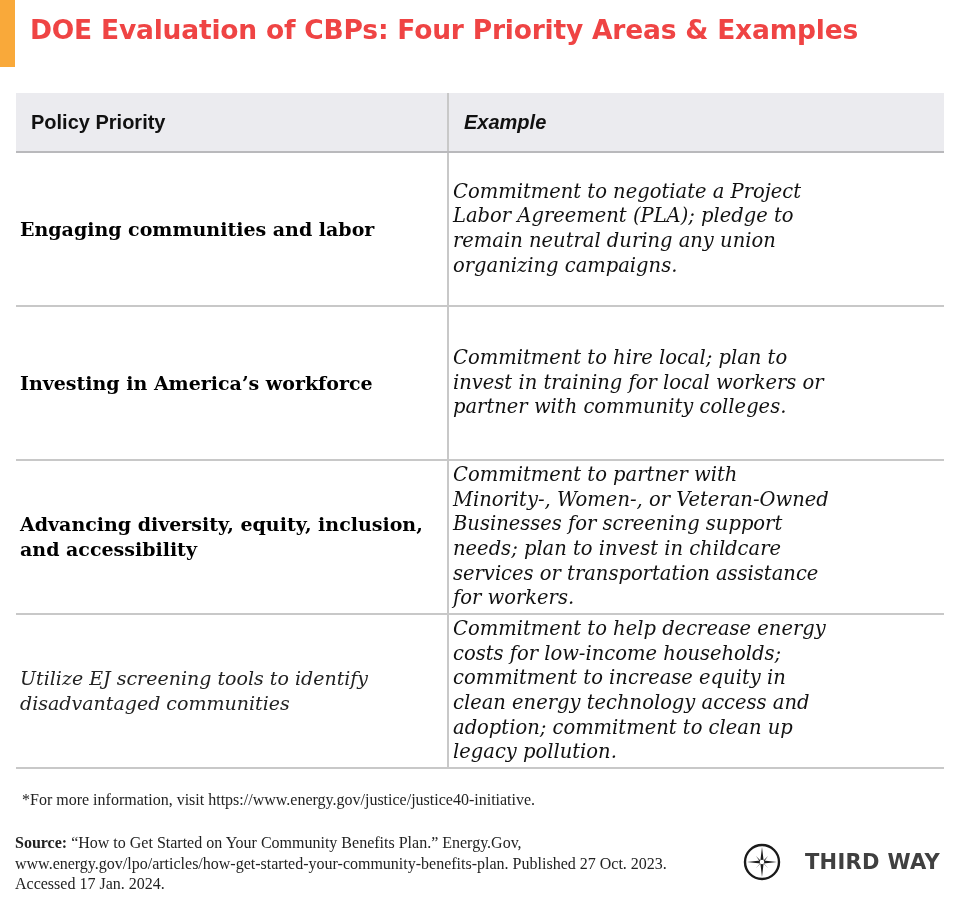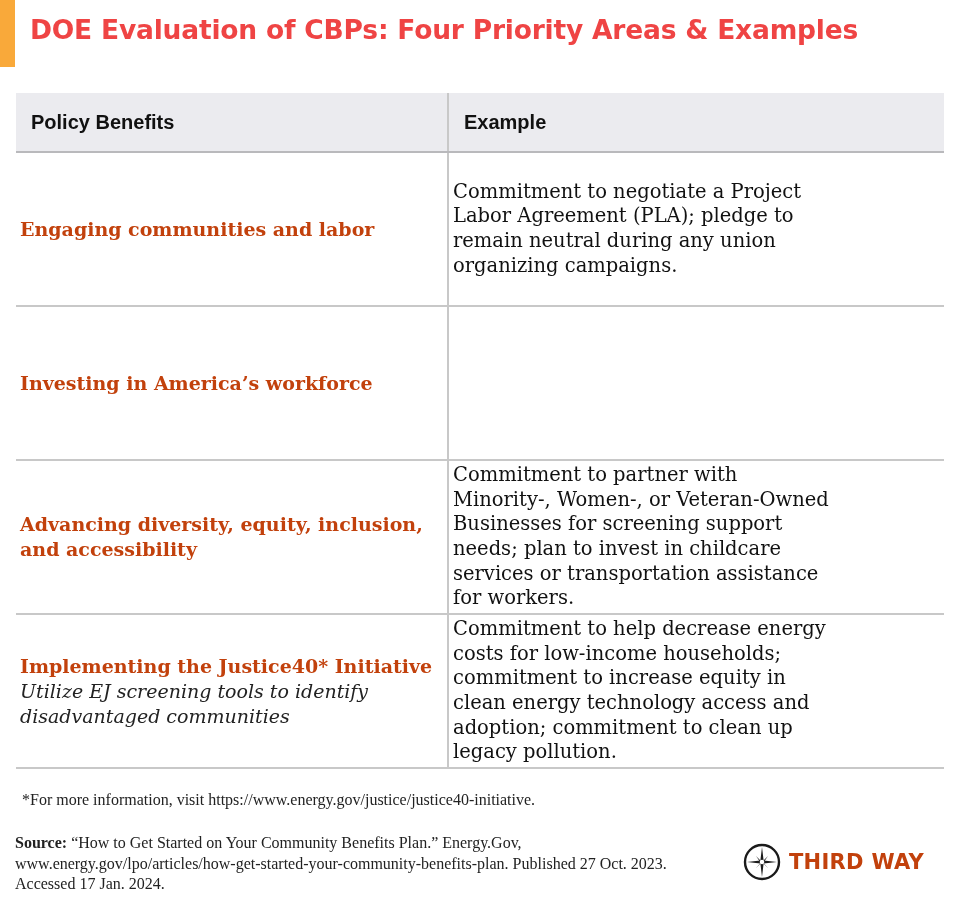--- a/index.html
+++ b/index.html
@@ -13,85 +13,87 @@
     font-family: "DejaVu Sans", sans-serif; font-weight: bold; font-size: 26.5px; letter-spacing: -0.2px;
     color: #ef4444; white-space: nowrap;
   }
   .table { position: absolute; left: 16px; top: 93px; width: 928px; }
   .thead { display: flex; height: 58px; background: #EBEBEF; border-bottom: 2px solid #B9B9BC; }
   .th {
     display: flex; align-items: center; padding-left: 15px; box-sizing: border-box;
     font-family: "Liberation Sans", sans-serif; font-weight: bold; font-size: 20px; color: #111;
   }
   .col1 { width: 433px; border-right: 2px solid #C8C8C8; box-sizing: border-box; }
-  .col2 { width: 391px; box-sizing: border-box; }
+  .col2 { width: 391px; box-sizing: border-box; font-style: italic; }
   .row { display: flex; border-bottom: 2px solid #C8C8C8; box-sizing: border-box; }
   .row .cell { display: flex; flex-direction: column; justify-content: center; padding-left: 4px; padding-right: 8px; box-sizing: border-box; }
   .row .col1 { border-right: 2px solid #C8C8C8; }
   .priority {
-    font-family: "DejaVu Serif", serif; font-weight: bold; font-size: 19px; line-height: 25px; color: #c2410c;
+    font-family: "DejaVu Serif", serif; font-weight: bold; font-size: 19px; line-height: 25px; color: #000000;
   }
   .sub {
     font-family: "DejaVu Serif", serif; font-style: italic; font-size: 19px; line-height: 25px; color: #222;
     margin-top: 0;
   }
   .example {
     font-family: "DejaVu Serif", serif; font-size: 19.5px; line-height: 24.6px; color: #111;
   }
   .footnote {
     position: absolute; left: 22px; top: 791px; font-family: "Liberation Serif", serif; font-size: 16px; color: #222; white-space: nowrap;
   }
   .source {
     position: absolute; left: 15px; top: 833px; width: 700px; font-family: "Liberation Serif", serif; font-size: 16px; line-height: 20.5px; color: #222;
   }
   .source b { font-weight: bold; }
   .logo { position: absolute; left: 743px; top: 843px; display: flex; align-items: center; }
   .logo-text {
-    margin-left: 8px; font-family: "DejaVu Sans", sans-serif; font-weight: bold; font-size: 21px; letter-spacing: 0.3px; color: #c2410c; text-align: right;
+    margin-left: 24px; font-family: "DejaVu Sans", sans-serif; font-weight: bold; font-size: 21px; letter-spacing: 0.3px; color: #404040; text-align: right;
   }
 </style>
 </head>
 <body>
 
 <div class="accent-bar"></div>
 <h1 class="title">DOE Evaluation of CBPs: Four Priority Areas &amp; Examples</h1>
 
 <div class="table">
   <div class="thead">
-    <div class="th col1">Policy Benefits</div>
+    <div class="th col1">Policy Priority</div>
     <div class="th col2">Example</div>
   </div>
 
   <div class="row" style="height:154px">
     <div class="cell col1">
       <div class="priority">Engaging communities and labor</div>
     </div>
     <div class="cell col2">
       <div class="example">Commitment to negotiate a Project Labor Agreement (PLA); pledge to remain neutral during any union organizing campaigns.</div>
     </div>
   </div>
 
   <div class="row" style="height:154px">
     <div class="cell col1">
       <div class="priority">Investing in America’s workforce</div>
     </div>
+    <div class="cell col2">
+      <div class="example">Commitment to hire local; plan to invest in training for local workers or partner with community colleges.</div>
+    </div>
   </div>
 
   <div class="row" style="height:154px">
     <div class="cell col1">
       <div class="priority">Advancing diversity, equity, inclusion, and accessibility</div>
     </div>
     <div class="cell col2">
       <div class="example">Commitment to partner with Minority-, Women-, or Veteran-Owned Businesses for screening support needs; plan to invest in childcare services or transportation assistance for workers.</div>
     </div>
   </div>
 
   <div class="row" style="height:154px">
     <div class="cell col1">
-      <div class="priority">Implementing the Justice40* Initiative</div>
       <div class="sub">Utilize EJ screening tools to identify disadvantaged communities</div>
     </div>
     <div class="cell col2">
       <div class="example">Commitment to help decrease energy costs for low-income households; commitment to increase equity in clean energy technology access and adoption; commitment to clean up legacy pollution.</div>
     </div>
   </div>
 </div>
 
 <div class="footnote">*For more information, visit https://www.energy.gov/justice/justice40-initiative.</div>
 

